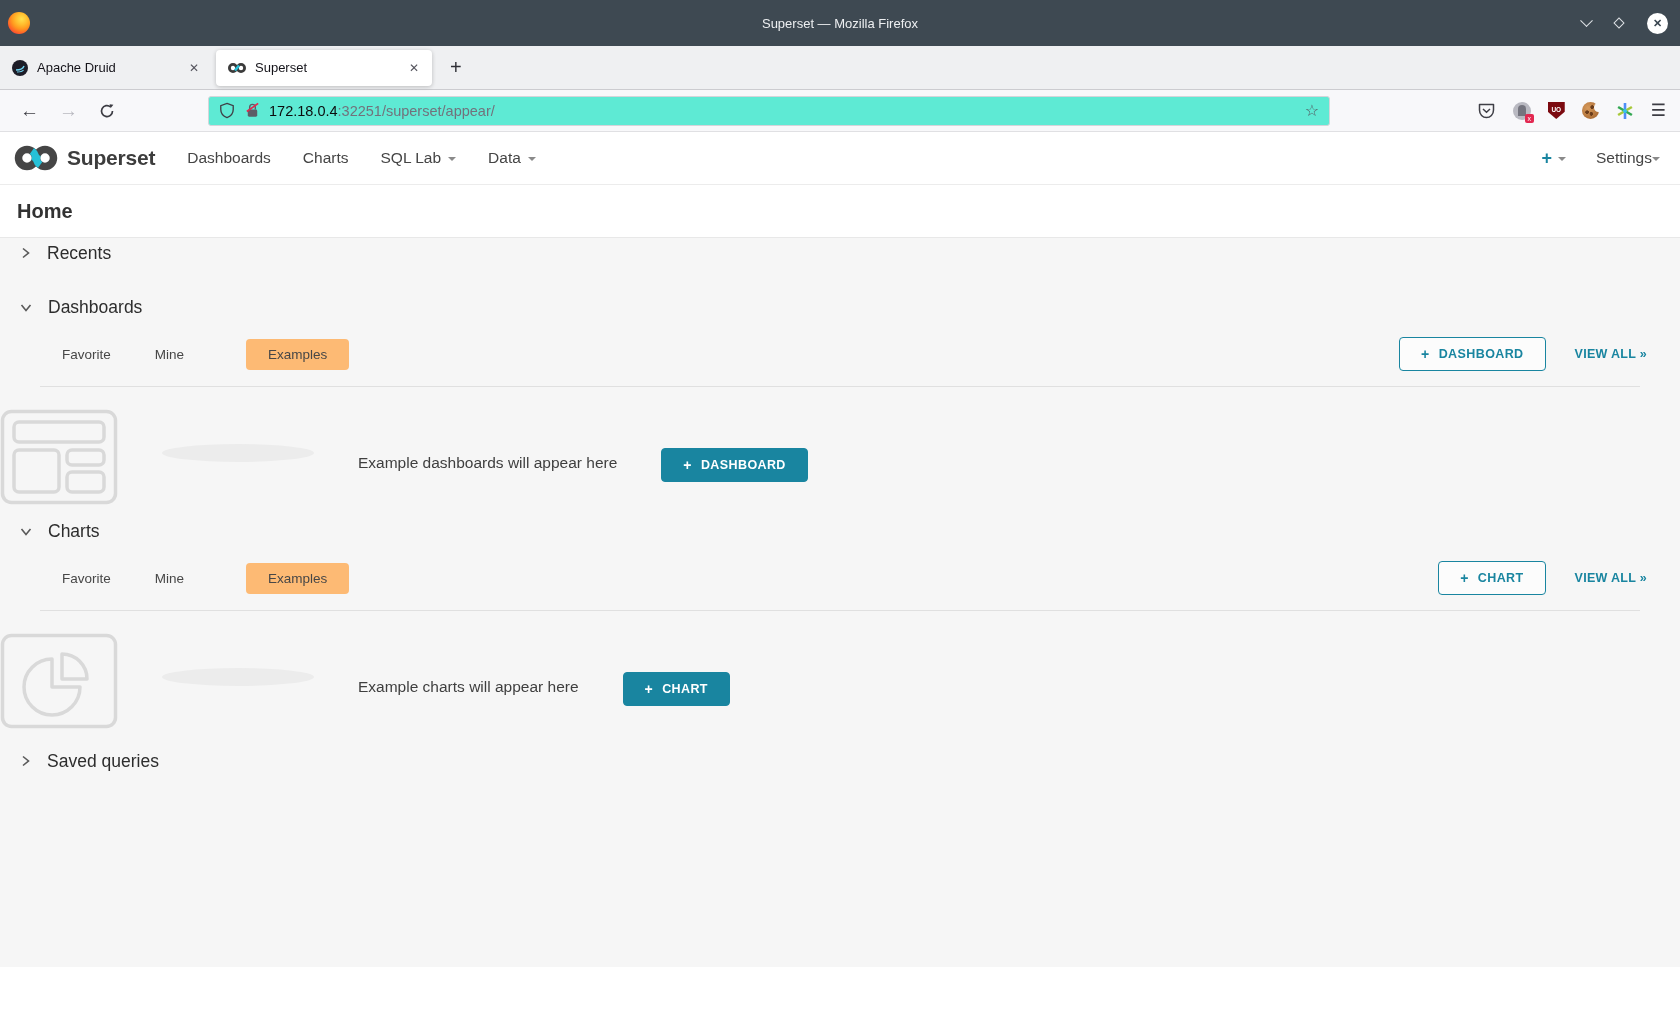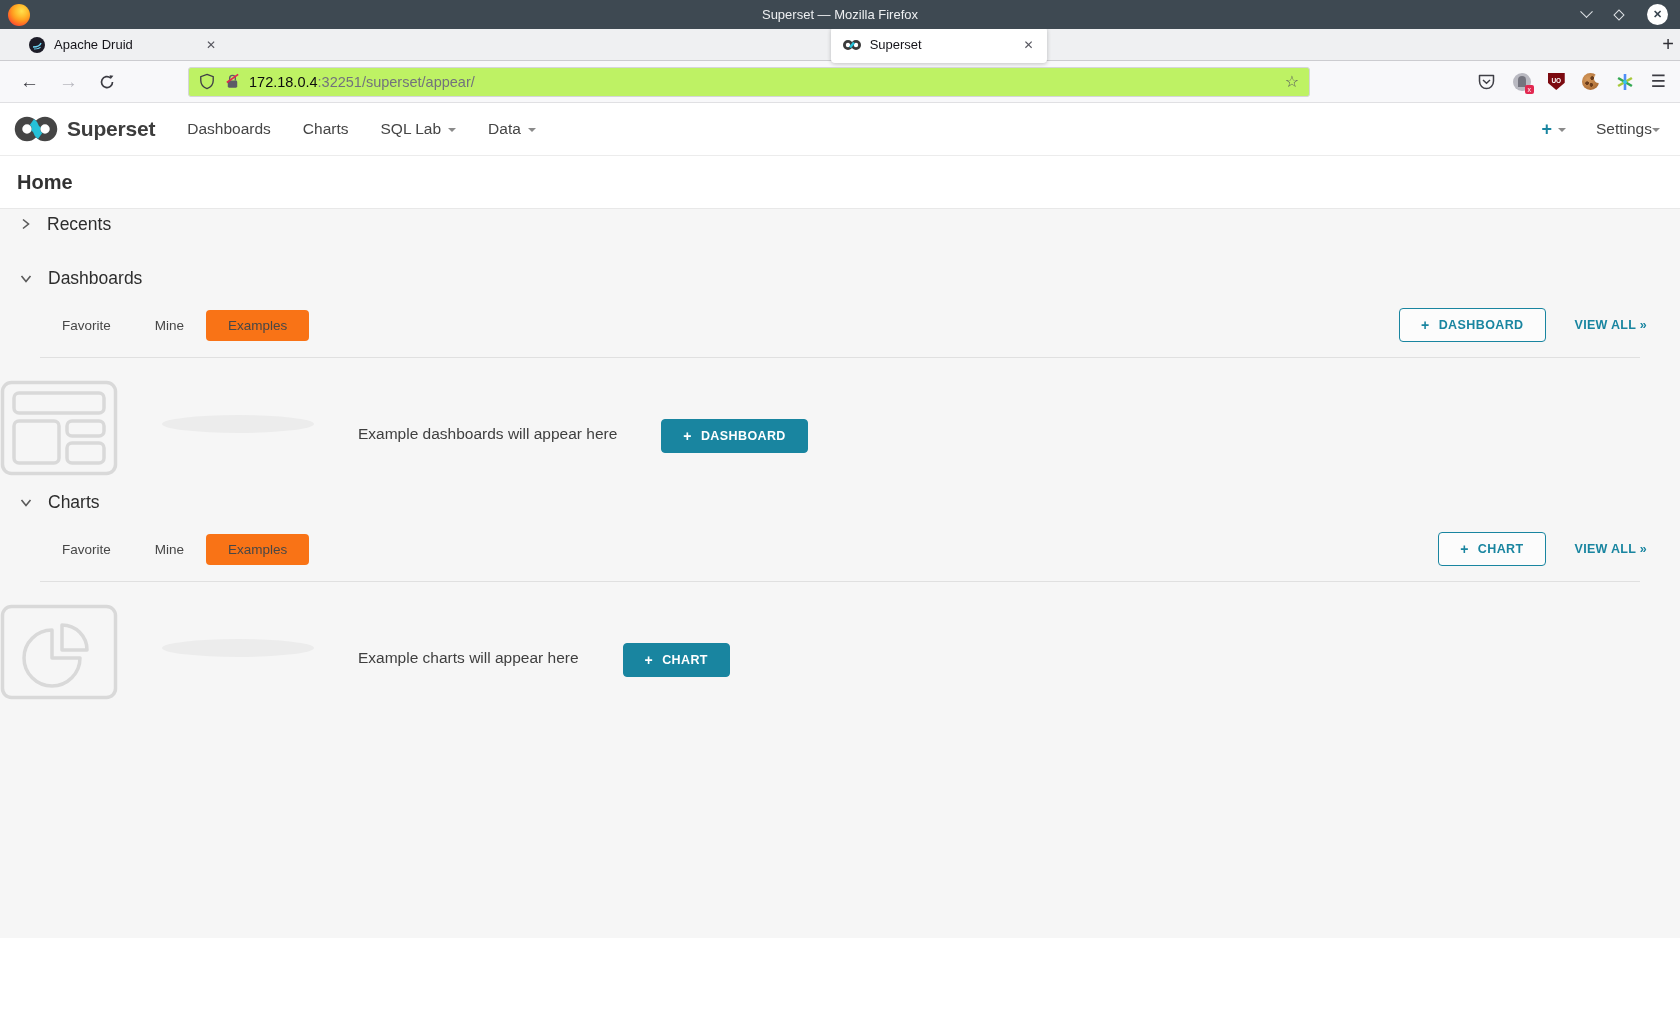--- a/index.html
+++ b/index.html
@@ -3,50 +3,50 @@
 <meta charset="utf-8">
 <style>
   * { box-sizing: border-box; }
   html,body { margin:0; padding:0; }
   body {
     width:1680px; height:1012px; overflow:hidden; background:#fff;
     font-family:"Liberation Sans", sans-serif; -webkit-font-smoothing:antialiased;
   }
 
   
-  .titlebar { height:29px; background:#3e4952; display:flex; align-items:center; position:relative; }
+  .titlebar { height:46px; background:#3e4952; display:flex; align-items:center; position:relative; }
   .ff-logo { width:22px; height:22px; border-radius:50%; margin-left:8px; z-index:2;
     background: radial-gradient(circle at 62% 32%, #ffe14d 0%, #ffbd2e 28%, #ff9a1f 48%, #ff5c29 72%, #cf2177 100%); }
   .win-title { position:absolute; left:0; right:0; text-align:center; color:#edeff1; font-size:13px; }
   .win-controls { margin-left:auto; display:flex; align-items:center; gap:24px; margin-right:12px; z-index:2; }
   .wc-min { width:9px; height:9px; border-right:1.7px solid #dde1e5; border-bottom:1.7px solid #dde1e5;
     transform:rotate(45deg) translate(-2px,-2px); }
   .wc-max { width:8px; height:8px; border:1.7px solid #dde1e5; transform:rotate(45deg); }
   .wc-close { width:21px; height:21px; border-radius:50%; background:#fff; color:#3a4650;
     display:flex; align-items:center; justify-content:center; font-size:11px; font-weight:bold; }
 
   
-  .tabstrip { height:32px; background:#eff0f2; border-bottom:1px solid #ccccd0;
-    display:flex; align-items:center; padding-left:17px;justify-content:space-between; }
+  .tabstrip { height:44px; background:#eff0f2; border-bottom:1px solid #ccccd0;
+    display:flex; align-items:center; padding-left:0; }
   .tab { height:36px; width:212px; display:flex; align-items:center; gap:9px;
     padding:0 9px 0 12px; font-size:13px; color:#15141a; }
   .tab.active { background:#fff; border-radius:4px; margin-left:4px; width:216px;
     box-shadow:0 1px 4px rgba(0,0,0,.22); }
   .tab-label { white-space:nowrap; overflow:hidden; }
   .tab-close { margin-left:auto; color:#55555e; font-size:12px; padding:2px 4px; }
   .newtab-btn { font-size:20px; color:#2f2f36; margin-left:12px; padding:0 6px; }
 
   
   .toolbar { height:42px; background:#f8f8fa; border-bottom:1px solid #e0e0e3;
     display:flex; align-items:center; padding:0 10px; }
   .nav-arrow { font-size:19px; line-height:1; padding:0 6px; }
   .back { color:#3c3c43; margin-left:4px; }
   .fwd { color:#b8b8bf; margin-left:8px; }
   .reload { margin-left:10px; padding:0 5px; display:flex; }
-  .urlbar { height:30px; width:1122px; margin-left:68px; background:#bef264;
+  .urlbar { height:30px; width:1122px; margin-left:88px; background:#5eead4;
     border:1px solid #d5d5da; border-radius:3px; display:flex; align-items:center;
     padding:0 10px; font-size:14.5px; }
   .url-host { color:#0c0c0d; }
   .url-rest { color:#72727c; }
   .url-star { margin-left:auto; font-size:16px; color:#54545e; }
   .tb-icons { margin-left:auto; display:flex; align-items:center; gap:17px; margin-right:4px; }
   .ext-circle { width:18px; height:18px; border-radius:50%; background:#b9b9c1; position:relative; }
   .ext-circle::before { content:""; position:absolute; left:5px; top:3px; width:8px; height:11px;
     background:#74747e; border-radius:4px 4px 0 0; }
   .ext-badge { position:absolute; right:-3px; bottom:-3px; width:9px; height:9px; background:#e22850;
@@ -85,21 +85,21 @@
   .main { height:729px; background:#f6f6f6; overflow:hidden; }
   .bottom-white { height:62px; background:#fff; }
 
   .section-header { display:flex; align-items:center; gap:15px; padding-left:19px; height:24px; }
   .section-label { font-size:17.5px; color:#2d2d2d; }
   .chev { display:flex; }
 
   .panel-bar { display:flex; align-items:center; margin-top:18px; padding:0 33px 0 40px; height:34px; }
   .pill-tabs { display:flex; align-items:center; }
   .pill-tab { padding:8px 22px; font-size:13.5px; color:#474747; border-radius:4px; }
-  .pill-tab.active { background:#f97316; }
+  .pill-tab.active { background:#fdba74;margin-left:40px; }
   .bar-right { margin-left:auto; display:flex; align-items:center; gap:29px; }
   .btn { display:flex; align-items:center; gap:9px; border-radius:4px;
     font-size:12.5px; font-weight:bold; letter-spacing:0.4px; padding:9px 21px; }
   .btn-outline { border:1px solid #1985a0; color:#1985a0; background:#fcfcfc; }
   .btn-fill { background:#1985a0; color:#fff; border:1px solid #1985a0; }
   .btn .plus-g { font-size:14px; font-weight:bold; line-height:10px; }
   .view-all { font-size:12.5px; font-weight:bold; color:#1985a0; letter-spacing:0.3px; }
   .divider { border:none; border-top:1px solid #e0e0e0; margin:15px 40px 0 40px; }
 
   .empty-state { display:flex; flex-direction:row; align-items:center; margin-top:22px;gap:44px; }
@@ -315,16 +315,24 @@
       <path d="M62 21 A25 25 0 0 1 87 46 L62 46 Z" stroke="#d9d9d9" stroke-width="3.5" fill="none" stroke-linejoin="round"></path>
     </svg>
     <div class="empty-shadow"></div>
     <div class="empty-text">Example charts will appear here</div>
     <span class="btn btn-fill empty-btn">
       <span class="plus-g">+</span>
       <span>CHART</span>
     </span>
   </div>
 
+  <div class="section-header mt-saved">
+    <span class="chev">
+      <svg width="13" height="14" viewBox="0 0 13 14">
+          <polyline points="4,2.5 9.5,7 4,11.5" stroke="#5a5a5a" stroke-width="1.6" fill="none"></polyline>
+        </svg>
+    </span>
+    <span class="section-label">Saved queries</span>
+  </div>
 
 </div>
 
 <div class="bottom-white"></div>
 
 </body></html>

